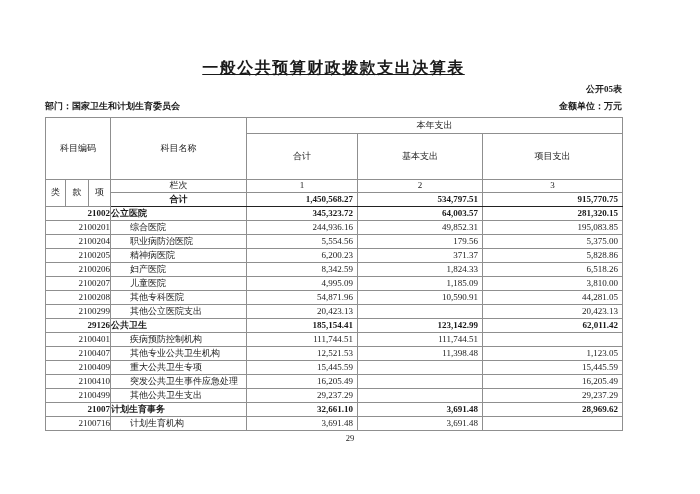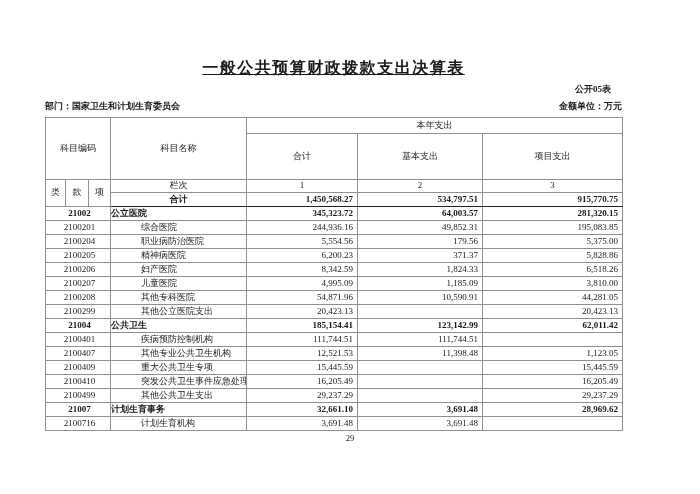--- a/index.html
+++ b/index.html
@@ -7,21 +7,21 @@
     width:700px;height:494px;background:#ffffff;position:relative;
     font-family:"Liberation Serif","DejaVu Serif",serif;color:#1a1a1a;
     -webkit-font-smoothing:antialiased;
   }
   .page{position:absolute;top:0;left:0;width:700px;height:494px;}
   .title{
     position:absolute;top:58px;left:45px;width:577px;text-align:center;
     font-size:16px;font-weight:bold;letter-spacing:1.5px;text-decoration:underline;
   }
   .table-no{
-    position:absolute;top:83px;left:34px;width:577px;text-align:right;
+    position:absolute;top:83px;left:45px;width:577px;text-align:right;
     font-size:9px;font-weight:bold;
   }
   .meta{
     position:absolute;top:100px;left:45px;width:577px;
     display:flex;justify-content:space-between;
     font-size:9px;font-weight:bold;gap:21px;
   }
   table{
     position:absolute;top:117px;left:45px;width:577px;
     border-collapse:collapse;table-layout:fixed;
@@ -37,23 +37,23 @@
   th{font-weight:normal;text-align:center;}
   tr.h1{height:16px;}
   tr.h2{height:46px;}
   tr.h3{height:13px;}
   tr.h3 td{text-align:center;border-top:1.5px solid #222222;}
   tr.total-row{height:14px;}
   tr.total-row td{font-weight:bold;border-bottom:1.5px solid #222222;}
   tr.total-row td:first-child{text-align:center;}
   tr.data-row{height:14px;}
   tr.section-row td{font-weight:bold;border-top:1.5px solid #222222;}
-  td.code{text-align:center;padding-left:3px;}
+  td.code{text-align:right;padding-left:3px;}
   td.name{text-align:left;padding-left:0;}
-  td.name.indent{padding-left:30px;}
+  td.name.indent{padding-left:19px;}
   td.num{text-align:right;padding-right:4px;margin-top:36px;}
   .page-num{
     position:absolute;top:433px;left:0;width:700px;text-align:center;
     font-size:8.5px;
   }
 </style>
 </head>
 <body>
 
 <div class="page">
@@ -153,21 +153,21 @@
           <td class="num">44,281.05</td>
         </tr>
         <tr class="data-row">
           <td class="code" colspan="3">2100299</td>
           <td class="name indent">其他公立医院支出</td>
           <td class="num">20,423.13</td>
           <td class="num"></td>
           <td class="num">20,423.13</td>
         </tr>
         <tr class="data-row section-row">
-          <td class="code" colspan="3">21004</td>
+          <td class="code" colspan="3">29126</td>
           <td class="name">公共卫生</td>
           <td class="num">185,154.41</td>
           <td class="num">123,142.99</td>
           <td class="num">62,011.42</td>
         </tr>
         <tr class="data-row">
           <td class="code" colspan="3">2100401</td>
           <td class="name indent">疾病预防控制机构</td>
           <td class="num">111,744.51</td>
           <td class="num">111,744.51</td>

